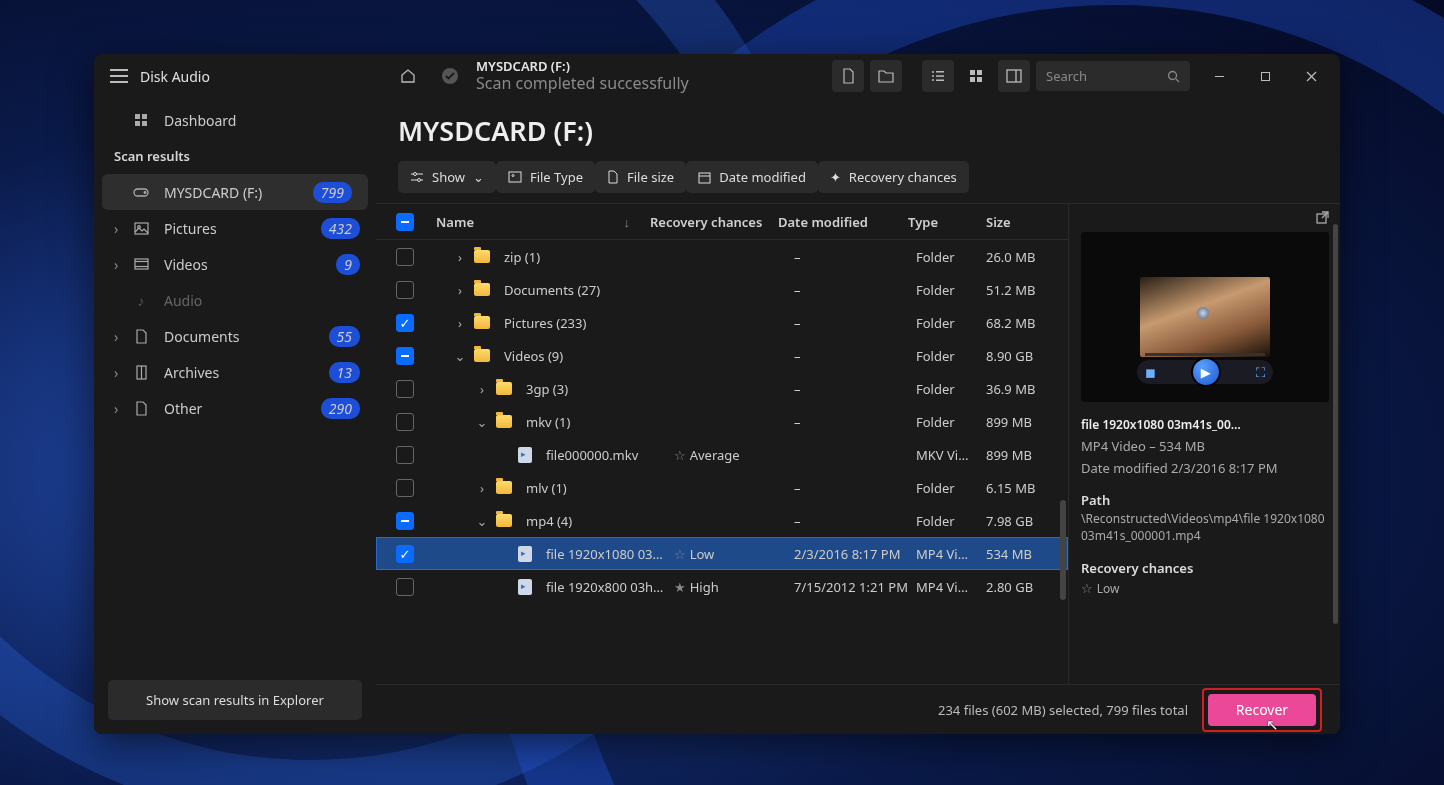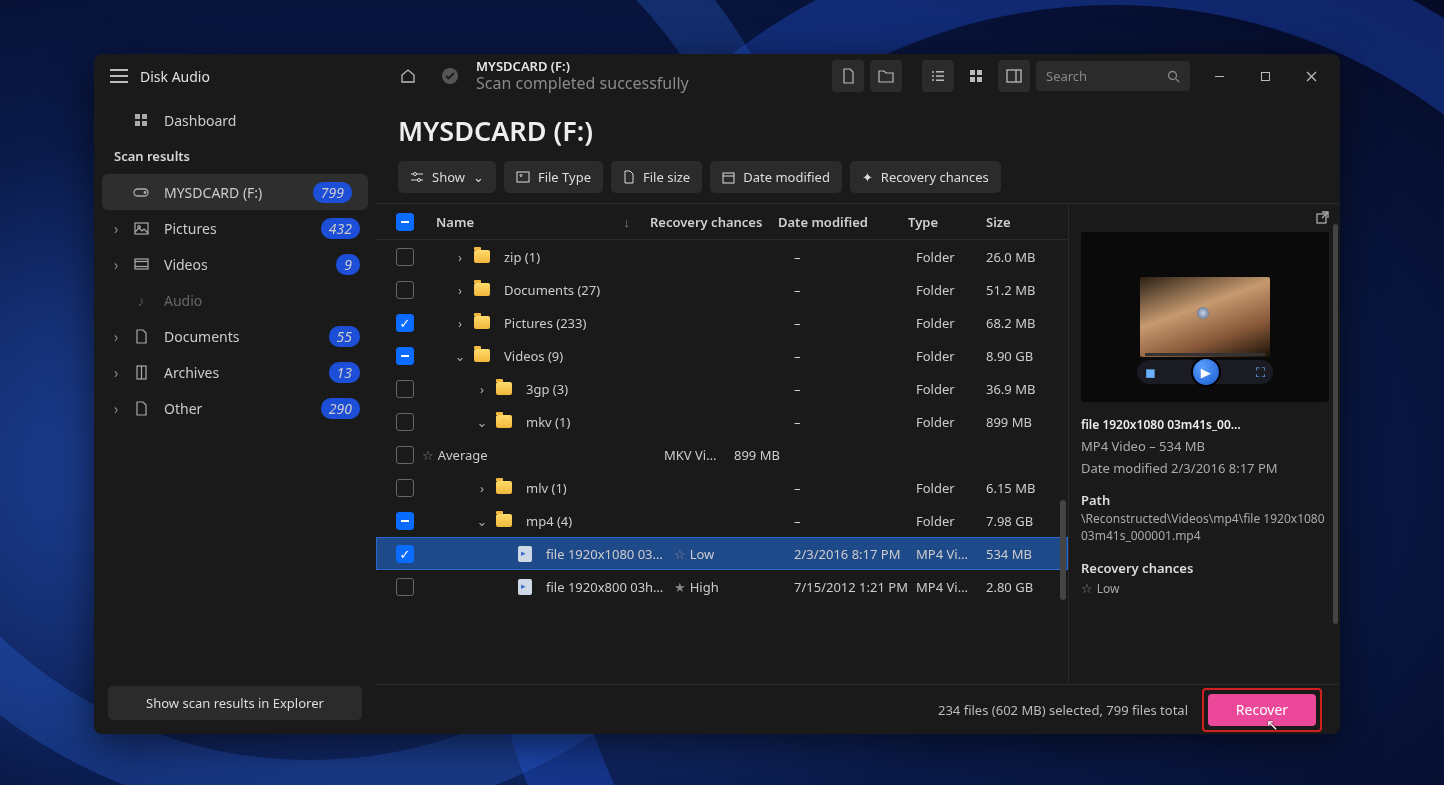--- a/index.html
+++ b/index.html
@@ -33,27 +33,27 @@
 .side-item { display:flex; align-items:center; height:36px; padding:0 16px 0 20px; font-size:14px; color:#ccc; gap:14px; }
 .side-item.heading { font-weight:600; font-size:13px; padding-left:20px; color:#d6d6d6; }
 .side-item.active { background:#2e2e2e; border-radius:6px; margin:0 8px; padding-left:12px; }
 .side-item .chev { width:10px; color:#888; margin-right:-6px; }
 .side-item .icon { width:18px; display:flex; justify-content:center; color:#aaa; }
 .side-item .label { flex:1; }
 .side-item .badge { background:#1d4ed8; border-radius:10px; padding:1px 8px; font-size:14px; color:#ccc;font-style:italic; }
 .side-item.muted .label { color:#666; }
 .side-item.muted .icon { color:#555; }
 .sidebar-footer { margin-top:auto; padding:10px 14px 14px; }
-.explorer-btn { width:100%; height:34px; background:#2b2b2b; border:none; border-radius:5px; color:#ddd; font-size:13px; }
+.explorer-btn { width:100%; height:40px; background:#2b2b2b; border:none; border-radius:5px; color:#ddd; font-size:13px; }
 
 .main { flex:1; display:flex; flex-direction:column; background:#1a1a1a; min-width:0; }
 .header-area { padding:14px 22px 12px; }
 .h1 { font-size:27px; font-weight:600; color:#eee; }
 .h2 { font-size:17px; color:#888; margin-top:2px; }
-.filter-row { display:flex; gap:8px; padding:0 22px 10px;align-items:center; }
+.filter-row { display:flex; padding:0 22px 10px;align-items:center; }
 .pill { background:#2b2b2b; height:32px; border-radius:5px; display:flex; align-items:center; padding:0 12px; gap:8px; font-size:13px; color:#ddd; }
 
 .content-row { flex:1; display:flex; min-height:0; border-top:1px solid #2a2a2a; }
 .table-wrap { flex:1; display:flex; flex-direction:column; min-width:0; }
 .thead { display:flex; align-items:center; height:36px; padding-left:12px; border-bottom:1px solid #2a2a2a; font-size:13px; font-weight:600; color:#d0d0d0;gap:8px; }
 .col-chk { width:34px; display:flex; justify-content:center; }
 .col-name { flex:1; padding-left:6px; display:flex; align-items:center; gap:6px; }
 .col-rec { width:120px; }
 .col-date { width:122px; }
 .col-type { width:70px; }
@@ -431,20 +431,26 @@
                 </div>
                 <div class="col-rec"></div>
                 <div class="col-date">–</div>
                 <div class="col-type">Folder</div>
                 <div class="col-size">899 MB</div>
               </div>
               <div class="row">
                 <div class="col-chk">
                   <div class="chk"></div>
                 </div>
+                <div class="col-name">
+                  <span class="tree-indent" style="width:62px"></span>
+                  <span class="tree-tog"></span>
+                  <span class="file-ico video"></span>
+                  <span>file000000.mkv</span>
+                </div>
                 <div class="col-rec"><span class="star">☆</span>Average</div>
                 <div class="col-date"></div>
                 <div class="col-type">MKV Vi…</div>
                 <div class="col-size">899 MB</div>
               </div>
               <div class="row">
                 <div class="col-chk">
                   <div class="chk"></div>
                 </div>
                 <div class="col-name">

